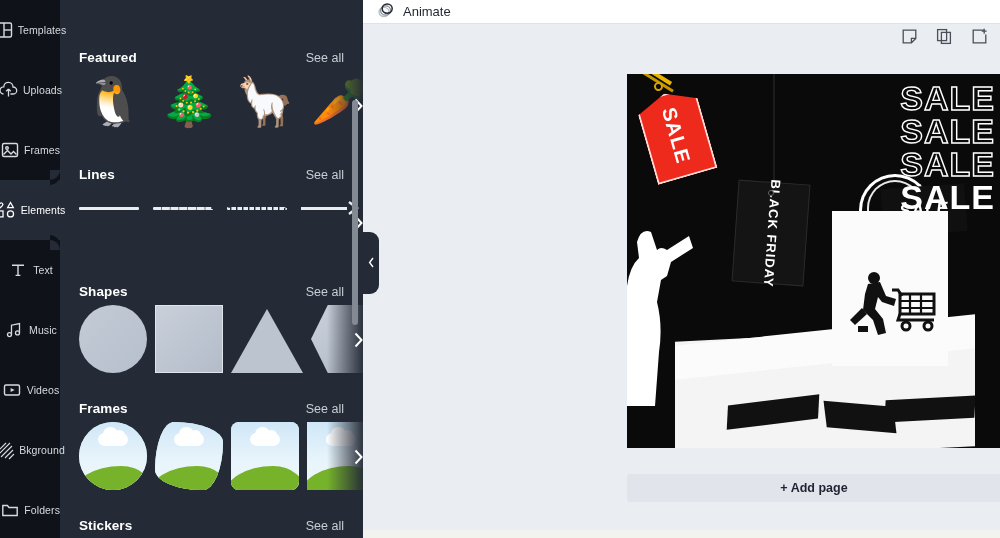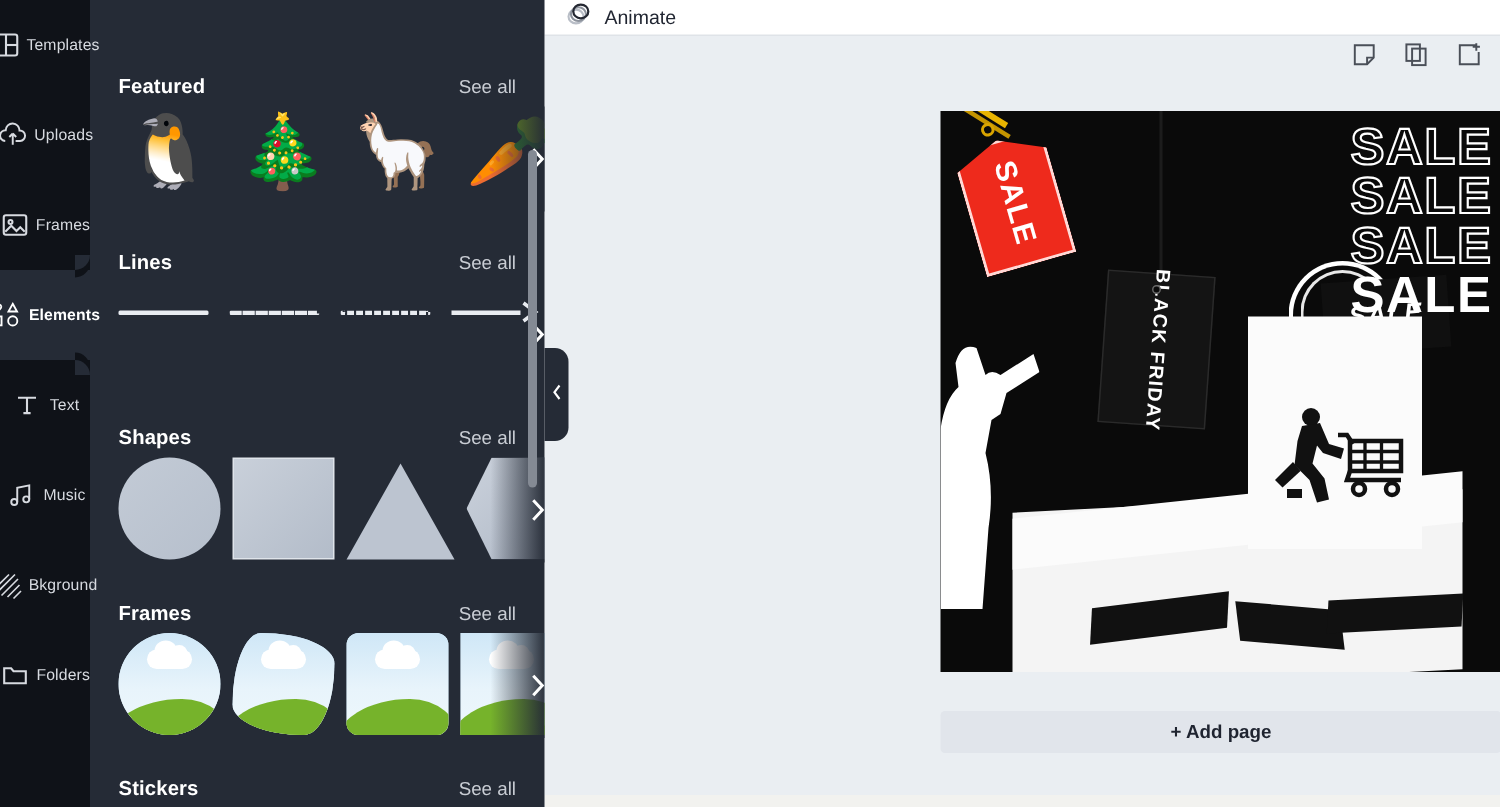--- a/index.html
+++ b/index.html
@@ -31,21 +31,21 @@
   .rail-item .ricon {
     width: 22px; height: 22px;
     display: flex; align-items: center; justify-content: center;
   }
   .rail-item .rlabel {
     font-size: 10.5px; line-height: 11px;
     letter-spacing: .1px;
     color: #d7dae0;
   }
   .rail-item.active { background: #252b36; color: #ffffff; }
-  .rail-item.active .rlabel { color: #ffffff; font-weight: bold; }
+  .rail-item.active .rlabel { color: #ffffff; font-weight: normal; }
   .rail-item.active::before,
   .rail-item.active::after { content: ""; position: absolute; right: 0; width: 10px; height: 10px; background: #252b36; }
   .rail-item.active::before { top: -10px; border-bottom-right-radius: 10px; box-shadow: 0 5px 0 0 #0f1218; }
   .rail-item.active::after { bottom: -10px; border-top-right-radius: 10px; box-shadow: 0 -5px 0 0 #0f1218; }
 
   
   .panel {
     width: 303px; flex: 0 0 303px;
     height: 538px;
     background: #252b36;
@@ -295,20 +295,29 @@
       <span class="ricon">
         <svg width="20" height="20" viewBox="0 0 20 20" fill="none" stroke="#d7dae0" stroke-width="1.3">
           <path d="M7.5 14.5V5.2l8-1.6v9.2"></path>
           <circle cx="5.5" cy="14.6" r="2"></circle>
             <circle cx="13.5" cy="12.9" r="2"></circle>
         </svg>
       </span>
       <span class="rlabel">Music</span>
     </div>
 
+    <div class="rail-item">
+      <span class="ricon">
+        <svg width="20" height="20" viewBox="0 0 20 20" fill="none" stroke="#d7dae0" stroke-width="1.4">
+          <rect x="2.5" y="5" width="15" height="10" rx="1.5"></rect>
+          <path d="M8.6 8l4 2-4 2z" fill="#d7dae0" stroke="none"></path>
+        </svg>
+      </span>
+      <span class="rlabel">Videos</span>
+    </div>
 
     <div class="rail-item">
       <span class="ricon">
         <svg width="20" height="20" viewBox="0 0 20 20" stroke="#d7dae0" stroke-width="1.1">
           <path d="M3 11L11 3M3 15L15 3M6 17L17 6M10 18L18 10M14 19L19 14"></path>
         </svg>
       </span>
       <span class="rlabel">Bkground</span>
     </div>
 

